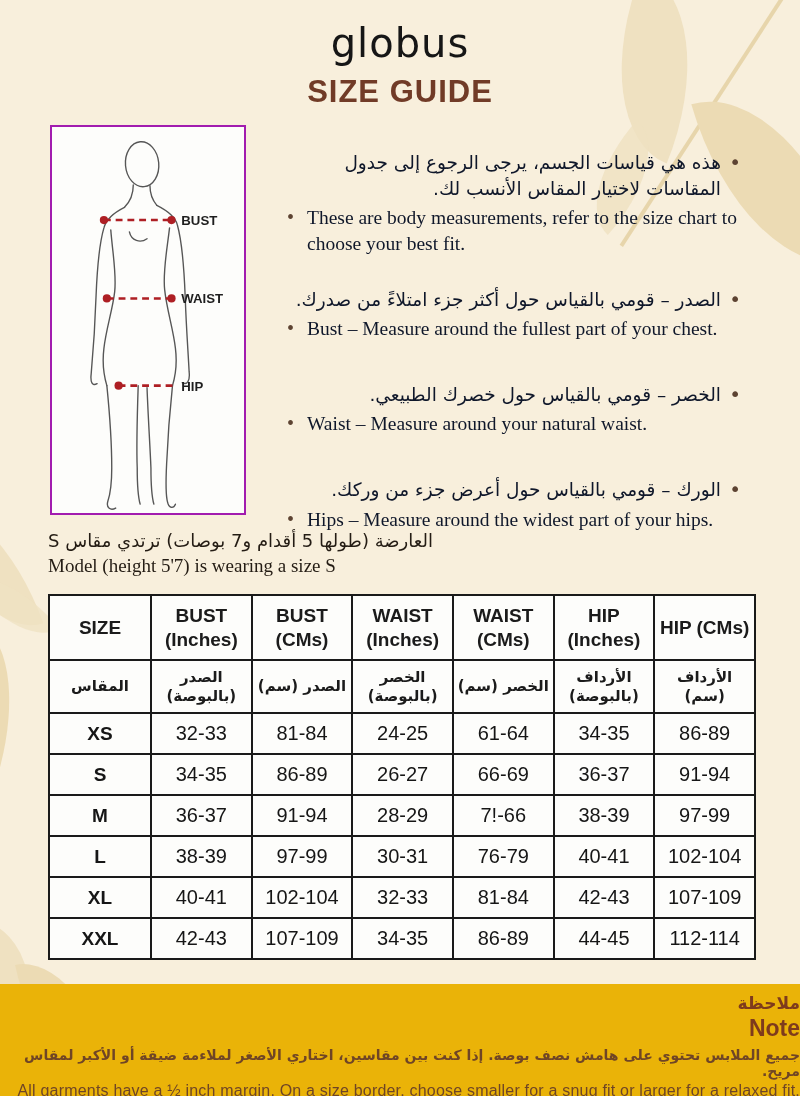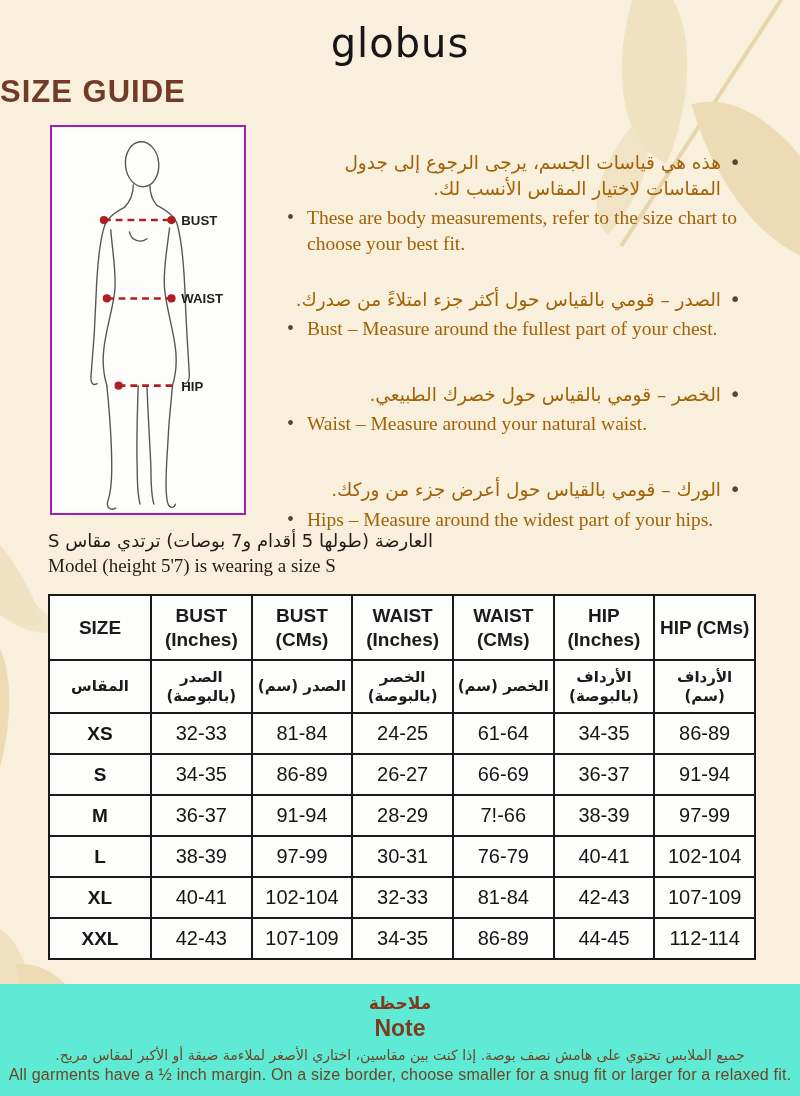--- a/index.html
+++ b/index.html
@@ -14,31 +14,31 @@
   .leaf.alt { background:#ecdbb4; }
   .stem { position:absolute; background:#e7d5ab; }
   .decor { position:absolute; z-index:0; }
   
   .logo {
     position:absolute; top:20px; left:0; width:100%; text-align:center;
     font-family:"DejaVu Sans", sans-serif; font-size:40px; font-weight:500;
     color:#161616; letter-spacing:1px; z-index:1;
   }
   .guide-title {
-    position:absolute; top:74px; left:0; width:100%; 
+    position:absolute; top:74px; left:0; width:100%; text-align:center;
     font-size:31px; font-weight:bold; color:#713b27; letter-spacing:1px; z-index:1;
   }
   
   .figure-box {
     position:absolute; left:50px; top:125px; width:196px; height:390px;
     background:#fdfdfb; border:2px solid #a21caf; z-index:1;
   }
   
   .bullets { position:absolute; left:283px; top:150px; width:462px; z-index:1; }
-  .bullet { position:relative; padding-inline-start:24px; color:#a16207; }
+  .bullet { position:relative; padding-inline-start:24px; color:#0f172a; }
   .bullet::before { content:"•"; position:absolute; inset-inline-start:4px; top:-1px; font-size:20px; color:#5d4332; }
   .bullet.ar { direction:rtl; font-family:"DejaVu Sans", sans-serif; font-size:18.5px; line-height:1.38; text-align:start; }
   .bullet.en { font-family:"Liberation Serif", serif; font-size:19.5px; line-height:1.32; margin-top:4px; }
   .bullet-group { margin-bottom:30px; }
   .bullet-group.gap-lg { margin-bottom:40px; }
   
   .model-info { position:absolute; left:48px; top:528px; z-index:1; color:#241c14; }
   .model-info .ar { direction:rtl; text-align:center; font-family:"DejaVu Sans", sans-serif; font-size:18px; line-height:1.4; }
   .model-info .en { font-family:"Liberation Serif", serif; font-size:19px; line-height:1.35; }
   
@@ -51,27 +51,27 @@
     background:#fdfdfb; padding:0 2px;
   }
   .size-table .row-en th { height:65px; font-size:19px; font-weight:bold; line-height:1.25; }
   .size-table .row-ar th { height:53px; font-size:15px; font-weight:bold;
     font-family:"DejaVu Sans", sans-serif; direction:rtl; line-height:1.25; }
   .size-table tbody td { height:41px; font-size:20px; font-weight:400; color:#161616; }
   .size-table tbody td.size-cell { font-weight:bold; font-size:19px; }
   
   .note-band {
     position:absolute; left:0; bottom:0; width:800px; height:112px;
-    background:#5eead4; z-index:2; text-align:center; padding-top:9px;
+    background:#eab308; z-index:2; text-align:right; padding-top:9px;
   }
   .note-title-ar { font-family:"DejaVu Sans", sans-serif; direction:rtl;
     font-size:17px; font-weight:bold; color:#7e3b1d; }
   .note-title-en { font-size:23px; font-weight:bold; color:#7e3b1d; margin-top:2px; }
   .note-body-ar { font-family:"DejaVu Sans", sans-serif; direction:rtl;
-    font-size:14px; color:#6f4526; margin-top:5px; }
+    font-size:14px; color:#6f4526; margin-top:5px;font-weight:bold; }
   .note-body-en { font-size:16px; color:#6f4526; margin-top:3px; letter-spacing:0.2px; }
 </style>
 </head>
 <body>
 
 <div class="page">
 
   <div class="decor" style="right:0; top:0; width:240px; height:330px;">
     <div class="stem" style="width:4px; height:300px; right:95px; top:-30px; transform:rotate(33deg);"></div>
     <div class="leaf" style="width:95px; height:170px; right:98px; top:-18px; transform:rotate(22deg);"></div>

